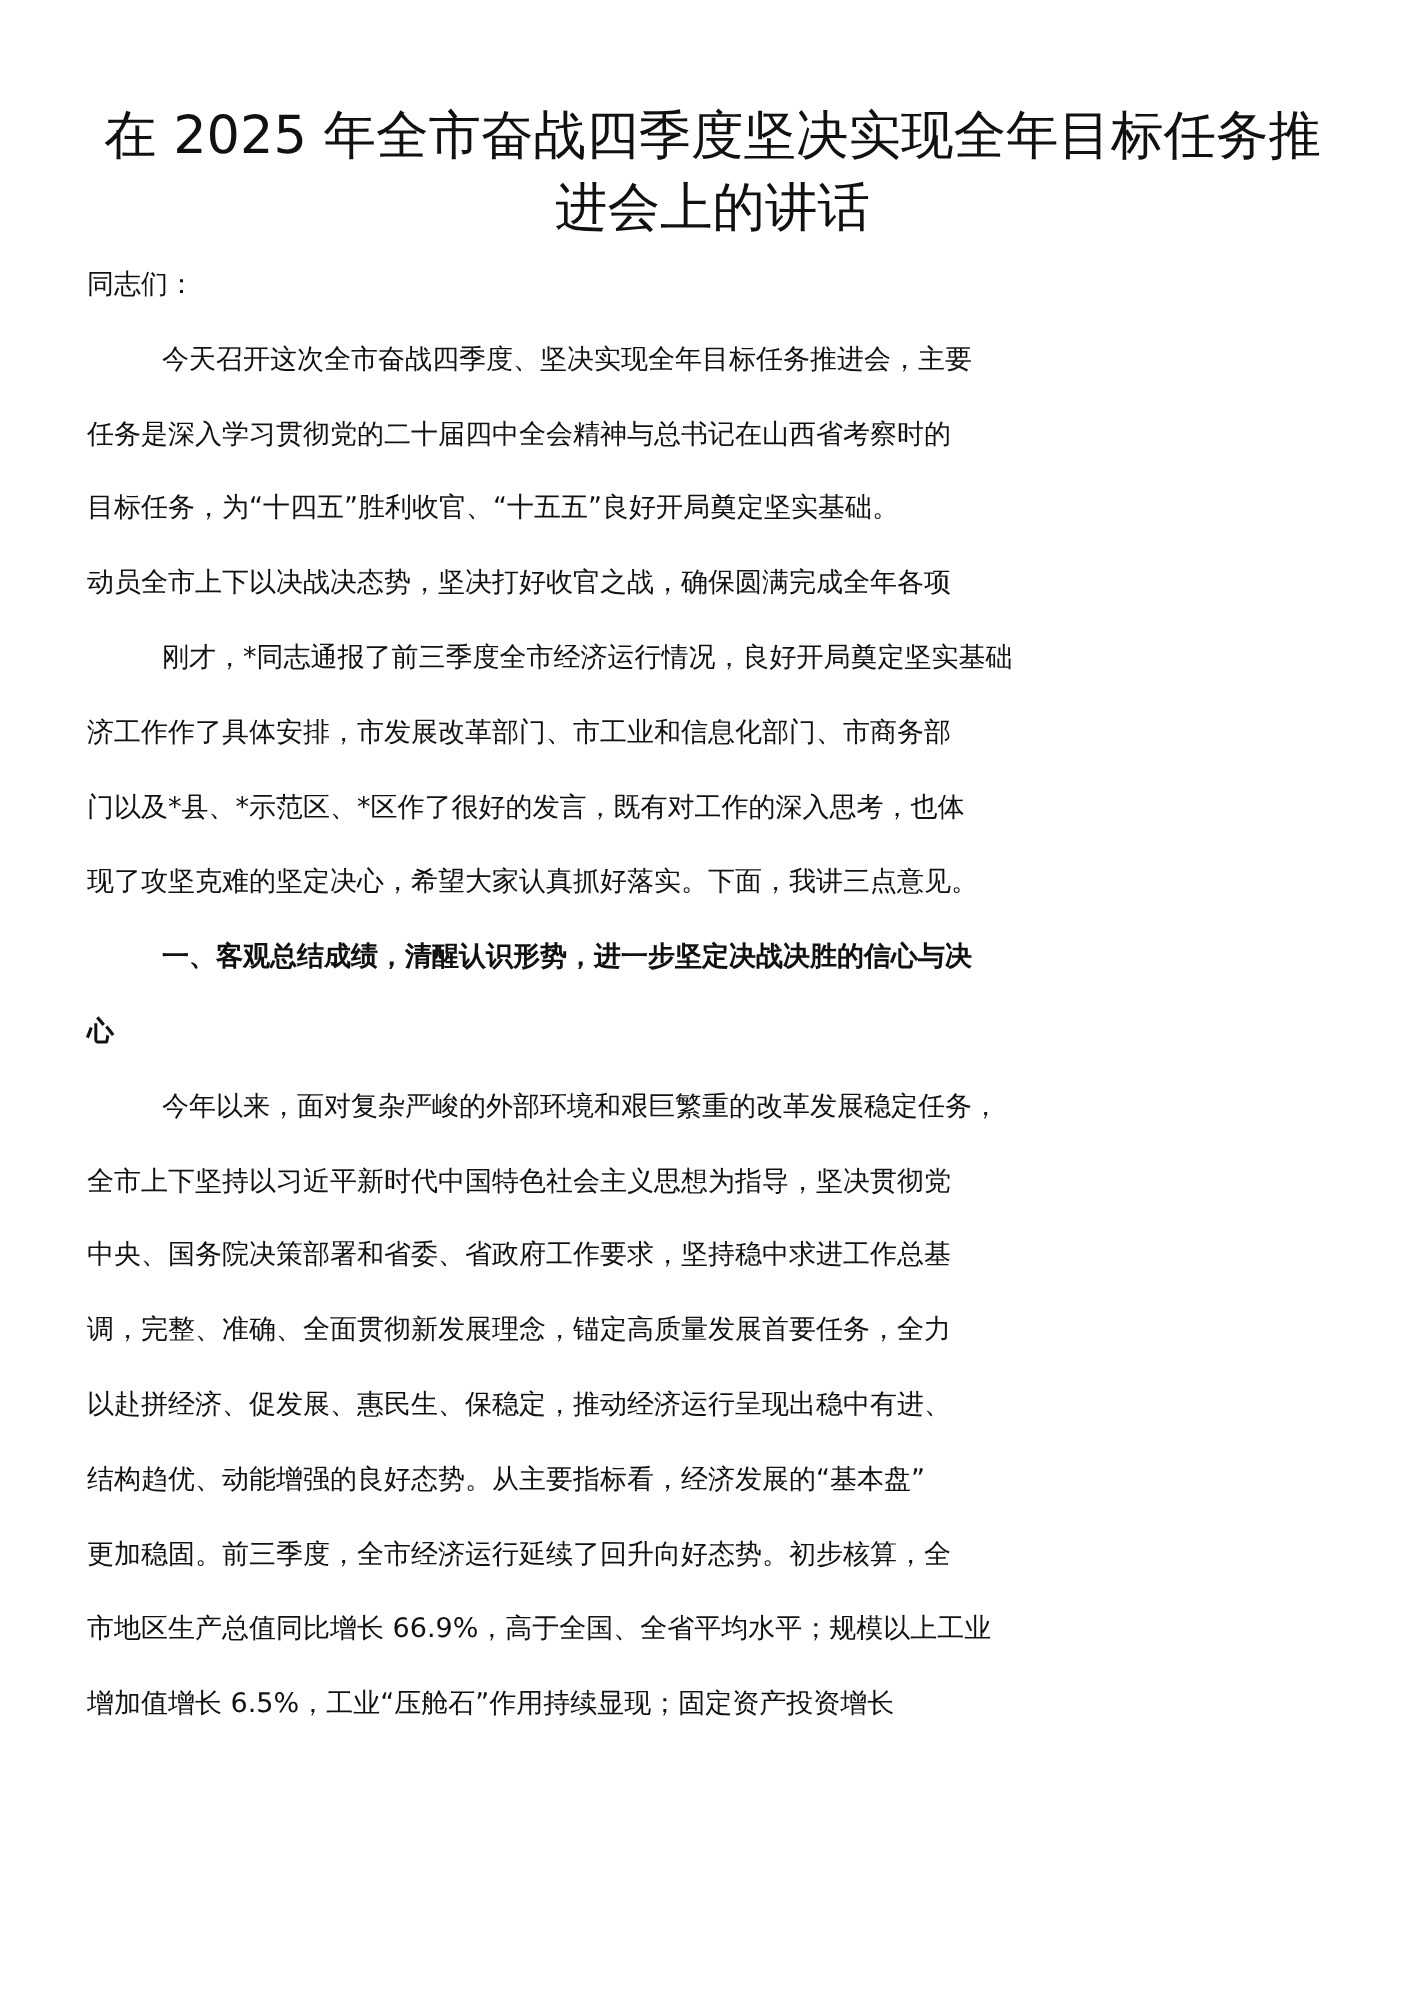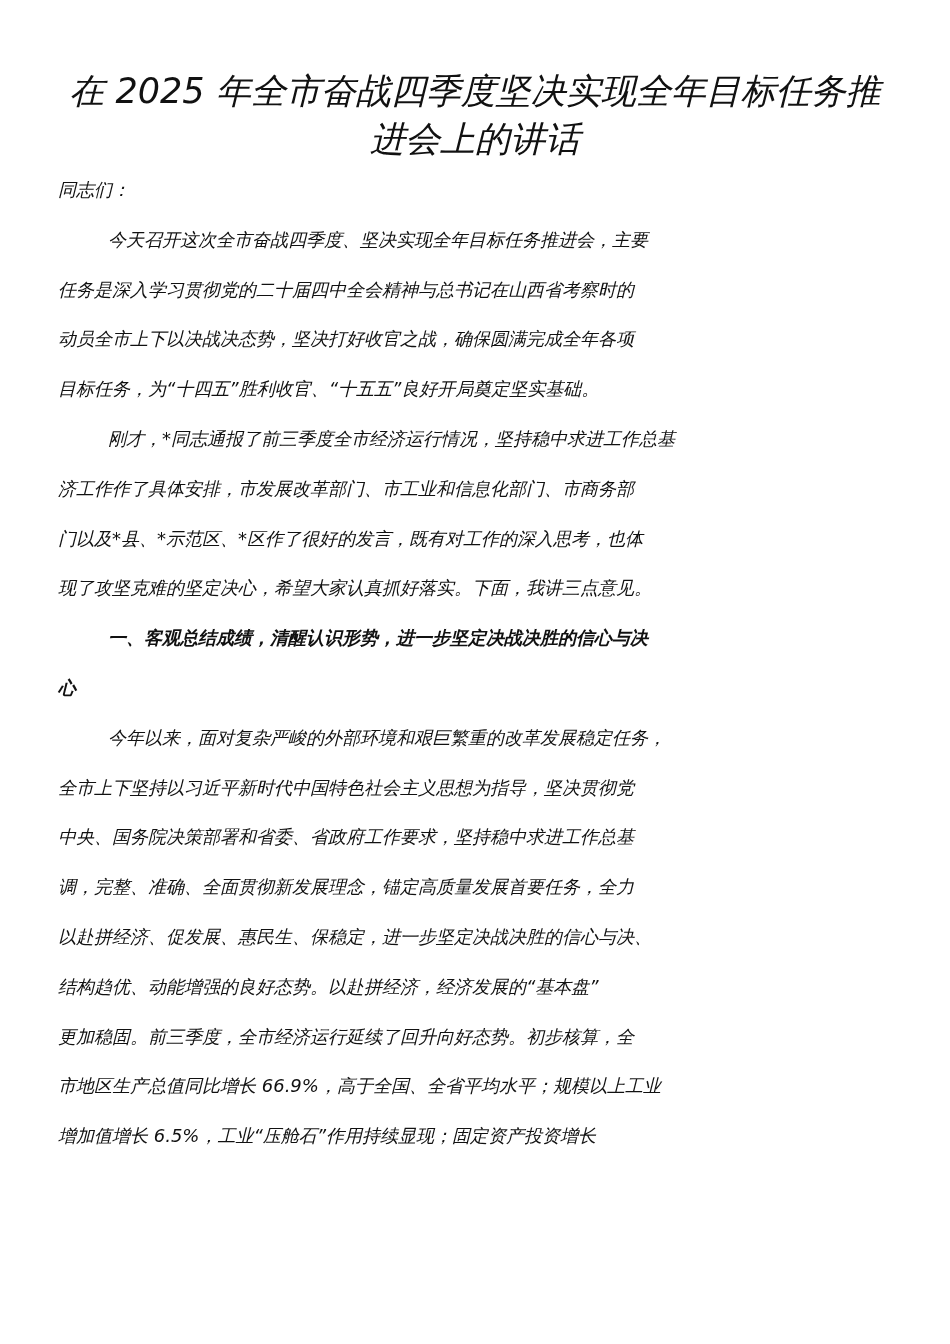--- a/index.html
+++ b/index.html
@@ -15,21 +15,20 @@
       color: #111111;
       font-family: "DejaVu Sans", "Liberation Sans", sans-serif;
     }
     .page {
       position: absolute;
       left: 0;
       top: 0;
       width: 950px;
       height: 1152px;
       background: #ffffff;
-      font-style: italic;
     }
     .title {
       position: absolute;
       left: 0;
       width: 950px;
       text-align: center;
       font-size: 35px;
       line-height: 48px;
       top: 67px;
       letter-spacing: 0px;
@@ -67,42 +66,42 @@
     <span class="tline">在 2025 年全市奋战四季度坚决实现全年目标任务推</span>
     <span class="tline">进会上的讲话</span>
   </div>
 
   <div class="body">
     <span class="line">同志们：</span>
 
     <div>
       <span class="line indent">今天召开这次全市奋战四季度、坚决实现全年目标任务推进会，主要</span>
       <span class="line">任务是深入学习贯彻党的二十届四中全会精神与总书记在山西省考察时的</span>
+      <span class="line">目标任务，为“十四五”胜利收官、“十五五”良好开局奠定坚实基础。</span>
       <span class="line">动员全市上下以决战决态势，坚决打好收官之战，确保圆满完成全年各项</span>
-      <span class="line">目标任务，为“十四五”胜利收官、“十五五”良好开局奠定坚实基础。</span>
     </div>
 
     <div>
-      <span class="line indent">刚才，*同志通报了前三季度全市经济运行情况，坚持稳中求进工作总基</span>
+      <span class="line indent">刚才，*同志通报了前三季度全市经济运行情况，良好开局奠定坚实基础</span>
       <span class="line">济工作作了具体安排，市发展改革部门、市工业和信息化部门、市商务部</span>
       <span class="line">门以及*县、*示范区、*区作了很好的发言，既有对工作的深入思考，也体</span>
       <span class="line">现了攻坚克难的坚定决心，希望大家认真抓好落实。下面，我讲三点意见。</span>
     </div>
 
     <div class="heading">
       <span class="line indent">一、客观总结成绩，清醒认识形势，进一步坚定决战决胜的信心与决</span>
       <span class="line">心</span>
     </div>
 
     <div>
       <span class="line indent">今年以来，面对复杂严峻的外部环境和艰巨繁重的改革发展稳定任务，</span>
       <span class="line">全市上下坚持以习近平新时代中国特色社会主义思想为指导，坚决贯彻党</span>
       <span class="line">中央、国务院决策部署和省委、省政府工作要求，坚持稳中求进工作总基</span>
       <span class="line">调，完整、准确、全面贯彻新发展理念，锚定高质量发展首要任务，全力</span>
-      <span class="line">以赴拼经济、促发展、惠民生、保稳定，进一步坚定决战决胜的信心与决、</span>
-      <span class="line">结构趋优、动能增强的良好态势。以赴拼经济，经济发展的“基本盘”</span>
+      <span class="line">以赴拼经济、促发展、惠民生、保稳定，推动经济运行呈现出稳中有进、</span>
+      <span class="line">结构趋优、动能增强的良好态势。从主要指标看，经济发展的“基本盘”</span>
       <span class="line">更加稳固。前三季度，全市经济运行延续了回升向好态势。初步核算，全</span>
       <span class="line">市地区生产总值同比增长 66.9%，高于全国、全省平均水平；规模以上工业</span>
       <span class="line">增加值增长 6.5%，工业“压舱石”作用持续显现；固定资产投资增长</span>
     </div>
   </div>
 
 </div>
 
 </body></html>

